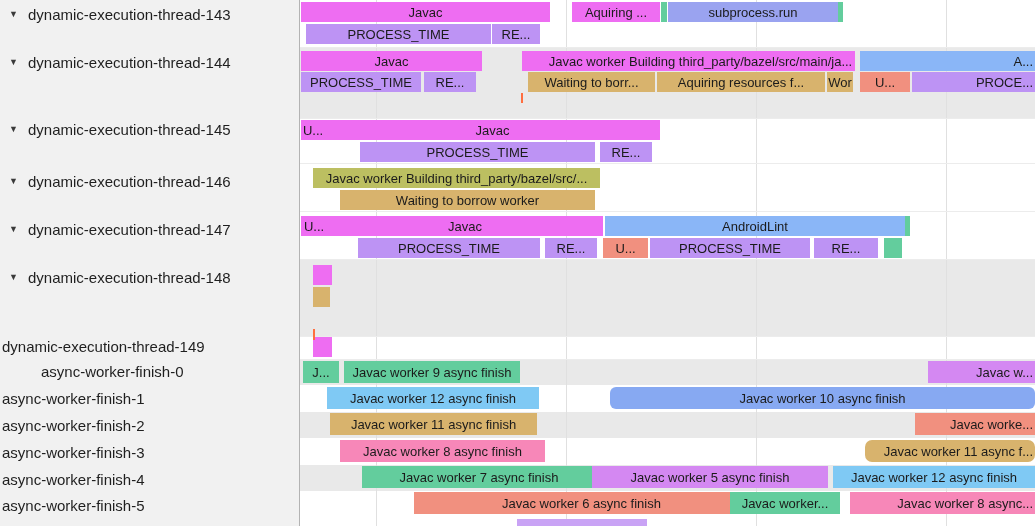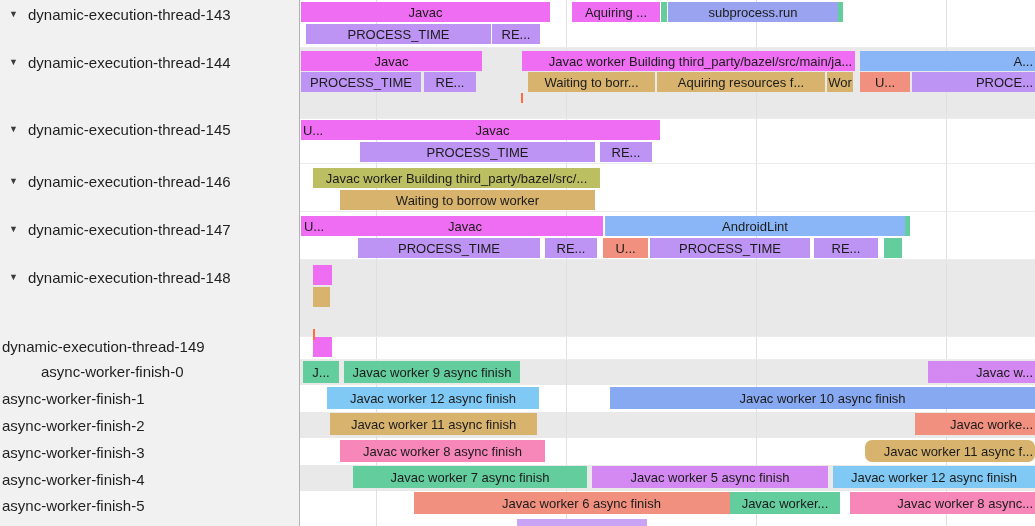--- a/index.html
+++ b/index.html
@@ -156,36 +156,36 @@
       </div>
       <div class="slice" style="left: 344px; top: 361px; width: 176px; height: 22px; background: rgb(99, 205, 157);">
         <span>Javac worker 9 async finish</span>
       </div>
       <div class="slice align-right" style="left: 928px; top: 361px; width: 107px; height: 22px; background: rgb(212, 136, 242);">
         <span>Javac w...</span>
       </div>
       <div class="slice" style="left: 327px; top: 387px; width: 212px; height: 22px; background: rgb(127, 201, 244);">
         <span>Javac worker 12 async finish</span>
       </div>
-      <div class="slice" style="left: 610px; top: 387px; width: 425px; height: 22px; background: rgb(135, 169, 242);">
+      <div class="slice" style="left: 610px; top: 387px; width: 425px; height: 22px; background: rgb(135, 169, 242); border-radius: 6px;">
         <span>Javac worker 10 async finish</span>
       </div>
       <div class="slice" style="left: 330px; top: 413px; width: 207px; height: 22px; background: rgb(216, 179, 109);">
         <span>Javac worker 11 async finish</span>
       </div>
       <div class="slice align-right" style="left: 915px; top: 413px; width: 120px; height: 22px; background: rgb(241, 144, 127);">
         <span>Javac worke...</span>
       </div>
       <div class="slice" style="left: 340px; top: 440px; width: 205px; height: 22px; background: rgb(247, 135, 184);">
         <span>Javac worker 8 async finish</span>
       </div>
       <div class="slice align-right" style="left: 865px; top: 440px; width: 170px; height: 22px; background: rgb(216, 179, 109); border-radius: 7px;">
         <span>Javac worker 11 async f...</span>
       </div>
-      <div class="slice" style="left: 353px; top: 466px; width: 234px; height: 22px; background: rgb(99, 205, 157);">
+      <div class="slice" style="left: 362px; top: 466px; width: 234px; height: 22px; background: rgb(99, 205, 157);">
         <span>Javac worker 7 async finish</span>
       </div>
       <div class="slice" style="left: 592px; top: 466px; width: 236px; height: 22px; background: rgb(212, 136, 242);">
         <span>Javac worker 5 async finish</span>
       </div>
       <div class="slice" style="left: 833px; top: 466px; width: 202px; height: 22px; background: rgb(127, 201, 244);">
         <span>Javac worker 12 async finish</span>
       </div>
       <div class="slice" style="left: 375px; top: 492px; width: 335px; height: 22px; background: rgb(241, 144, 127); margin-left: 39px;">
         <span>Javac worker 6 async finish</span>

